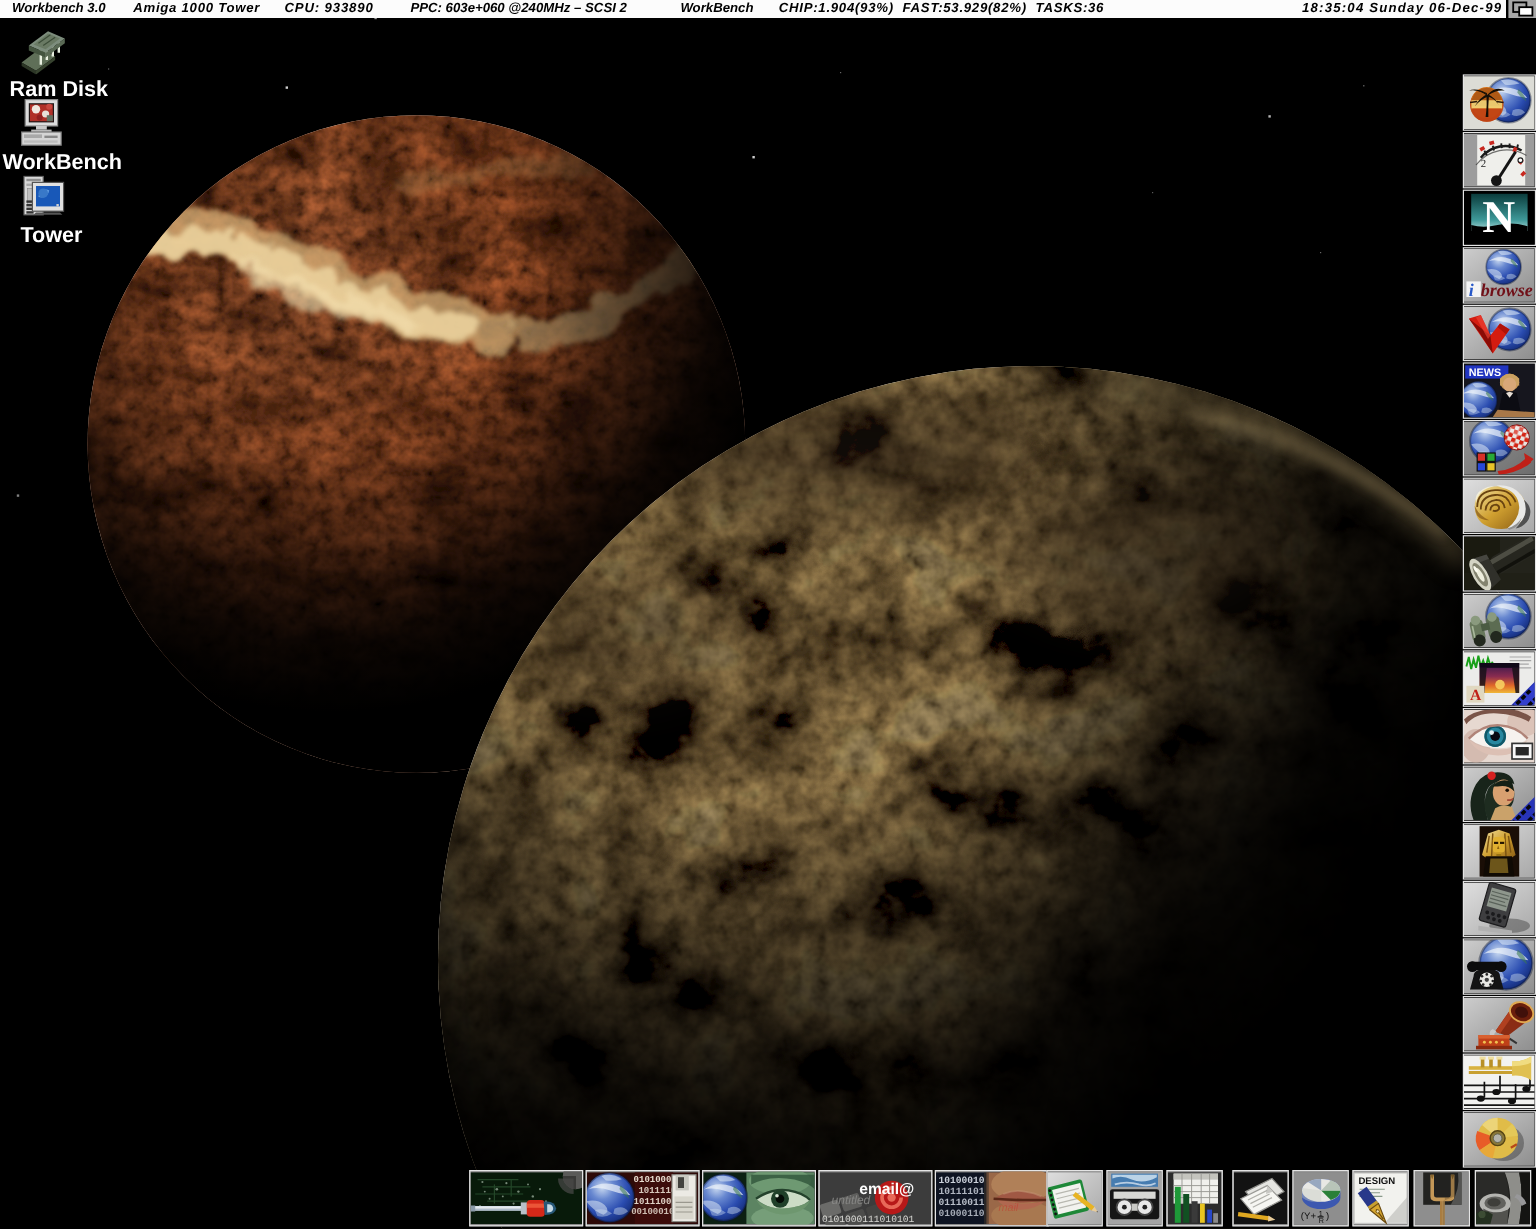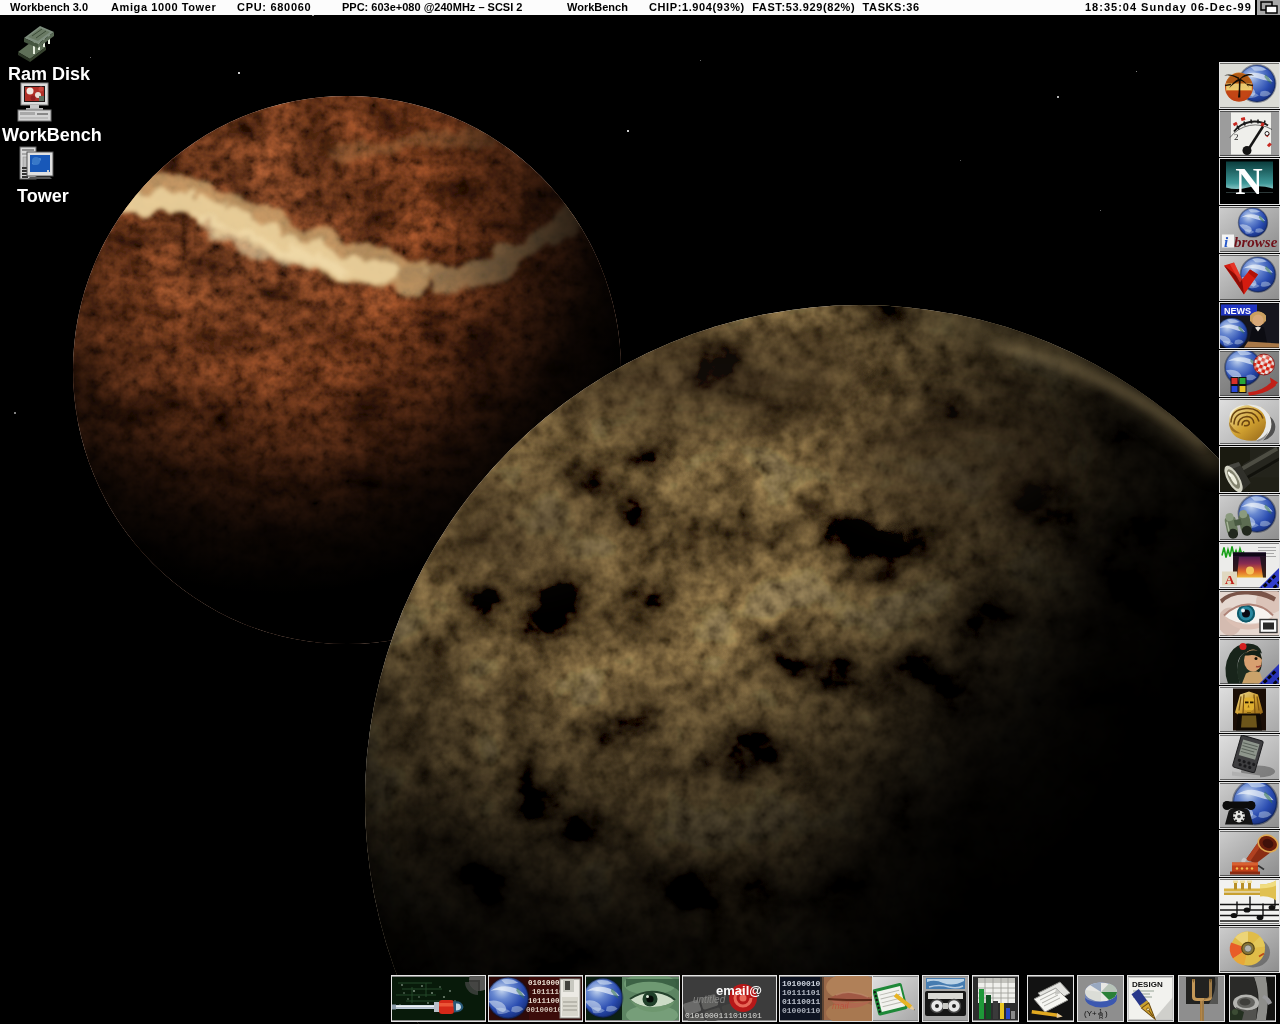--- a/index.html
+++ b/index.html
@@ -1,19 +1,19 @@
 <!DOCTYPE html>
 <html><head>
 <meta charset="utf-8">
 <style>
 html,body{margin:0;padding:0;background:#000;}
 body{width:1280px;height:1024px;position:relative;overflow:hidden;font-family:"Liberation Sans",sans-serif;}
 #space{position:absolute;left:0;top:0;}
 #topbar{position:absolute;left:0;top:0;width:1280px;height:15px;background:#fcfcfc;color:#000;font-size:11px;font-weight:bold;}
-#topbar span{position:absolute;top:1px;white-space:pre;}
+#topbar span{position:absolute;top:1px;white-space:pre;font-style:italic;}
 #depth{position:absolute;right:0;top:0;width:23px;height:15px;background:#a8a8a8;border-left:2px solid #000;}
 #rightdock{position:absolute;left:1218px;top:62px;width:62px;}
 .rb{position:absolute;left:1px;width:59px;height:45px;border:1px solid #e4e4e4;overflow:hidden;}
 .rb svg{display:block;width:100%;height:100%;}
 .bt{position:absolute;top:975px;height:45px;border:1px solid #e4e4e4;overflow:hidden;background:#888;}
 .bt svg{display:block;width:100%;height:100%;}
 .dlbl{position:absolute;color:#fff;font-weight:bold;font-size:18px;white-space:pre;text-shadow:1px 1px 0 #000;}
 </style>
 </head>
 <body>
@@ -165,22 +165,22 @@
   <ellipse cx="520" cy="530" rx="90" ry="55" fill="#241a10" opacity="0.35" style="filter:blur(22px)"></ellipse>
   <ellipse cx="480" cy="950" rx="220" ry="120" fill="#000" opacity="0.3" style="filter:blur(40px)"></ellipse>
   <path d="M 377 660 A 495 495 0 0 0 530 1180" fill="none" stroke="#000" stroke-width="30" opacity="0.35" style="filter:blur(16px)"></path>
 </g>
 </g>
 </svg>
 
 <div id="topbar">
 <span style="left:10px">Workbench 3.0</span>
 <span style="left:111px;letter-spacing:0.6px">Amiga 1000 Tower</span>
-<span style="left:237px;letter-spacing:0.7px">CPU: 680060</span>
-<span style="left:342px">PPC: 603e+080 @240MHz – SCSI 2</span>
+<span style="left:237px;letter-spacing:0.7px">CPU: 933890</span>
+<span style="left:342px">PPC: 603e+060 @240MHz – SCSI 2</span>
 <span style="left:567px">WorkBench</span>
 <span style="left:649px;letter-spacing:0.6px">CHIP:1.904(93%)&nbsp;&nbsp;FAST:53.929(82%)&nbsp;&nbsp;TASKS:36</span>
 <span style="left:1085px;letter-spacing:1px">18:35:04 Sunday 06-Dec-99</span>
 <div id="depth"><svg width="23" height="15">
         <rect x="4" y="2" width="11" height="8" fill="#a8a8a8" stroke="#000" stroke-width="1.5"></rect>
         <rect x="9" y="6" width="11" height="7" fill="#fff" stroke="#000" stroke-width="1.5"></rect>
       </svg></div>
 </div>
 
 <div id="deskicons">

